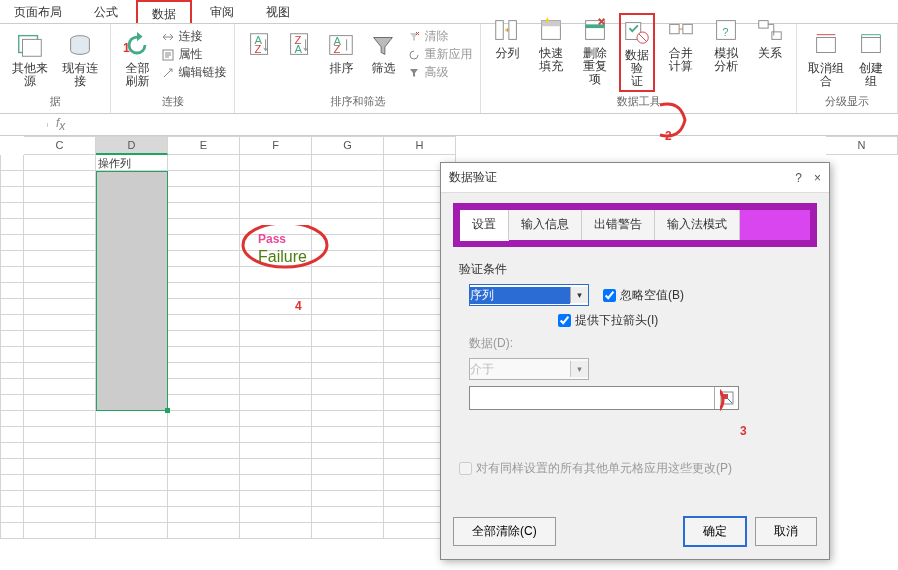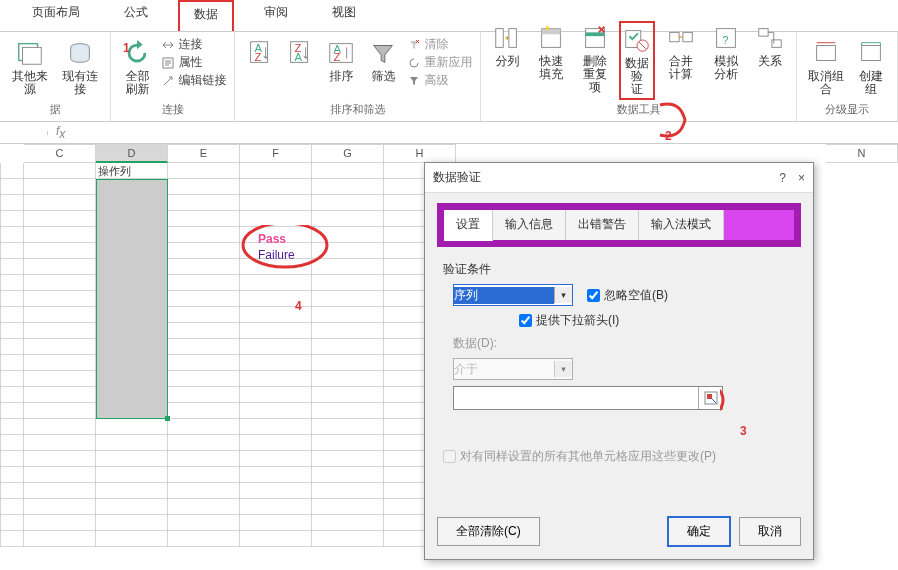--- a/index.html
+++ b/index.html
@@ -1,17 +1,17 @@
 <!DOCTYPE html>
 <html><head>
 <meta charset="utf-8">
 <style>
 *{box-sizing:border-box;margin:0;padding:0;font-family:"Microsoft YaHei",SimSun,sans-serif;font-size:12px}
 body{background:#fff;width:898px;height:570px;overflow:hidden;position:relative;color:#333}
-.tab-strip{display:flex;gap:16px;border-bottom:1px solid #ccc;height:32px;padding-left:18px}
+.tab-strip{display:flex;gap:4px;border-bottom:1px solid #ccc;height:24px;padding-left:0}
 .tab-strip .tab{padding:4px 14px;cursor:pointer;background:#fff}
 .tab-strip .tab.active{border:2px solid #d33;border-bottom:none;background:#fff}
 .ribbon{display:flex;height:90px;border-bottom:1px solid #ccc;background:#fff}
 .grp{display:flex;flex-direction:column;align-items:center;justify-content:flex-end;padding:4px 8px;border-right:1px solid #e0e0e0;position:relative;height:100%}
 .grp-body{display:flex;align-items:flex-start;gap:6px;flex:1}
 .grp-label{font-size:11px;color:#666;margin-top:2px}
 .big-btn{display:flex;flex-direction:column;align-items:center;gap:2px;padding:2px;cursor:pointer;text-align:center;font-size:11px;line-height:13px;min-width:36px}
 .big-btn svg{width:30px;height:30px}
 .small-list{display:flex;flex-direction:column;gap:1px;font-size:11px;color:#444}
 .small-list .row{display:flex;align-items:center;gap:3px;cursor:pointer;white-space:nowrap}
@@ -26,21 +26,21 @@
 .col-h.sel{background:#d8d8d8;border-bottom:2px solid #21a366}
 .row-area{display:flex}
 .row-headers{display:flex;flex-direction:column}
 .row-h{width:24px;height:16px;border:1px solid #d4d4d4;border-top:none;background:#fff}
 .cells{position:relative}
 .cell-row{display:flex}
 .cell{width:72px;height:16px;border-right:1px solid #d4d4d4;border-bottom:1px solid #d4d4d4;font-size:11px;padding:0 2px;line-height:16px;background:#fff}
 .cell.header-cell{font-weight:normal}
 .sel-range{position:absolute;left:72px;top:16px;width:72px;height:240px;background:#ccc;border:1px solid #21a366}
 .sel-range::after{content:"";position:absolute;right:-3px;bottom:-3px;width:5px;height:5px;background:#21a366}
-.dialog{position:absolute;left:424px;top:162px;width:390px;height:398px;background:#f0f0f0;border:1px solid #888;box-shadow:2px 2px 8px rgba(0,0,0,.3)}
+.dialog{position:absolute;left:440px;top:162px;width:390px;height:398px;background:#f0f0f0;border:1px solid #888;box-shadow:2px 2px 8px rgba(0,0,0,.3)}
 .dlg-title{display:flex;justify-content:space-between;align-items:center;padding:6px 8px;font-size:12px;background:#fff;border-bottom:1px solid #ddd}
 .dlg-title .right{display:flex;gap:12px;font-size:14px;color:#555}
 .dlg-tabs{display:flex;margin:10px 12px 0 12px;border:7px solid #a21caf;background:#d946ef}
 .dlg-tab{padding:6px 12px;font-size:12px;cursor:pointer;border-right:1px solid #ccc}
 .dlg-tab.active{background:#fff;border-bottom:2px solid #fff;margin-bottom:-1px}
 .dlg-tab:not(.active){background:#f4f4f4}
 .dlg-body{padding:14px 18px;font-size:12px}
 .field-row{display:flex;align-items:center;gap:14px;margin:6px 0}
 .sel-box{display:flex;align-items:center;border:1px solid #888;height:22px;width:120px;background:#fff}
 .sel-box.hl-sel{border:1px solid #2a6cd4}
@@ -522,21 +522,21 @@
     <div class="field-row" style="margin-left:10px">
       <div class="sel-box hl-sel">
         <span class="val hl-val">序列</span>
           <span class="arrow">▾</span>
       </div>
       <label class="chk">
           <input type="checkbox" checked="" style="">
           <span>忽略空值(B)</span>
         </label>
     </div>
-    <div class="field-row" style="margin-left:76px">
+    <div class="field-row" style="margin-left:99px">
       <label class="chk">
           <input type="checkbox" checked="" style="">
           <span>提供下拉箭头(I)</span>
         </label>
     </div>
     <div class="disabled" style="margin:4px 0 2px 10px">数据(D):</div>
     <div class="field-row" style="margin-left:10px">
       <div class="sel-box" style="opacity:.6">
         <span class="val disabled">介于</span>
           <span class="arrow">▾</span>
@@ -545,21 +545,21 @@
     <div class="src-input" style="margin-left:10px">
       <input style="">
       <div class="src-btn">
           <svg width="14" height="14" viewBox="0 0 14 14">
             <rect x="1" y="1" width="12" height="12" fill="#fff" stroke="#888"></rect>
             <rect x="3" y="3" width="5" height="5" fill="#c44"></rect>
             <path d="M8 8l4 4" stroke="#2a6cd4"></path>
           </svg>
         </div>
     </div>
-    <label class="chk disabled" style="margin-top:38px">
+    <label class="chk disabled" style="margin-top:50px">
         <input type="checkbox" disabled="" style="">
         <span>对有同样设置的所有其他单元格应用这些更改(P)</span>
       </label>
   </div>
   <div class="dlg-footer">
     <button class="dlg-btn">全部清除(C)</button>
     <div style="flex:1"></div>
     <button class="dlg-btn primary">确定</button>
     <button class="dlg-btn">取消</button>
   </div>
@@ -574,13 +574,13 @@
   </svg>
 <svg class="annot" style="left:720px;top:380px" width="60" height="80">
     <ellipse cx="-15" cy="20" rx="18" ry="16" stroke="#d33" stroke-width="3" fill="none"></ellipse>
     <text x="20" y="55" font-size="32" fill="#d33">3</text>
   </svg>
 <svg class="annot" style="left:240px;top:225px" width="90" height="100">
     <ellipse cx="45" cy="20" rx="42" ry="22" stroke="#d33" stroke-width="3" fill="none"></ellipse>
     <text x="55" y="85" font-size="34" fill="#d33">4</text>
   </svg>
 <div class="annot" style="left:258px;top:232px;color:#ec4899;font-family:sans-serif;font-weight:bold;font-size:12px">Pass</div>
-<div class="annot" style="left:258px;top:248px;color:#4c1d95;font-family:sans-serif;font-weight:normal;font-size:12px">Failure</div>
+<div class="annot" style="left:258px;top:248px;color:#4d7c0f;font-family:sans-serif;font-weight:normal;font-size:16px">Failure</div>
 
 </body></html>

